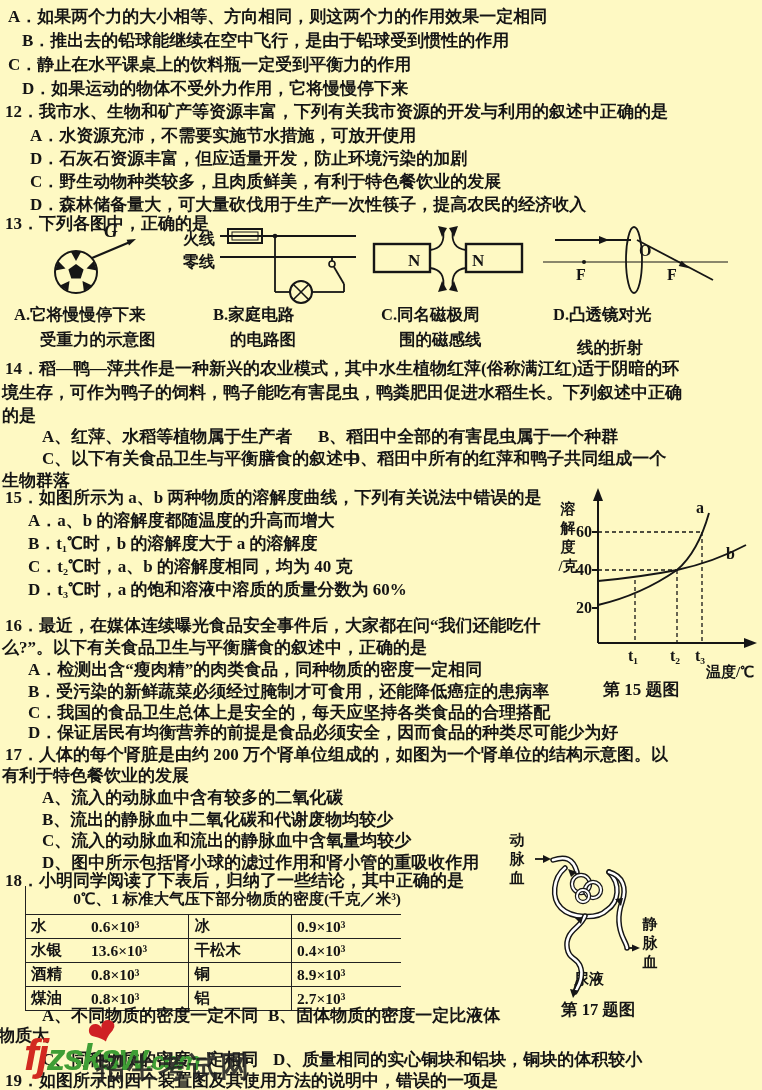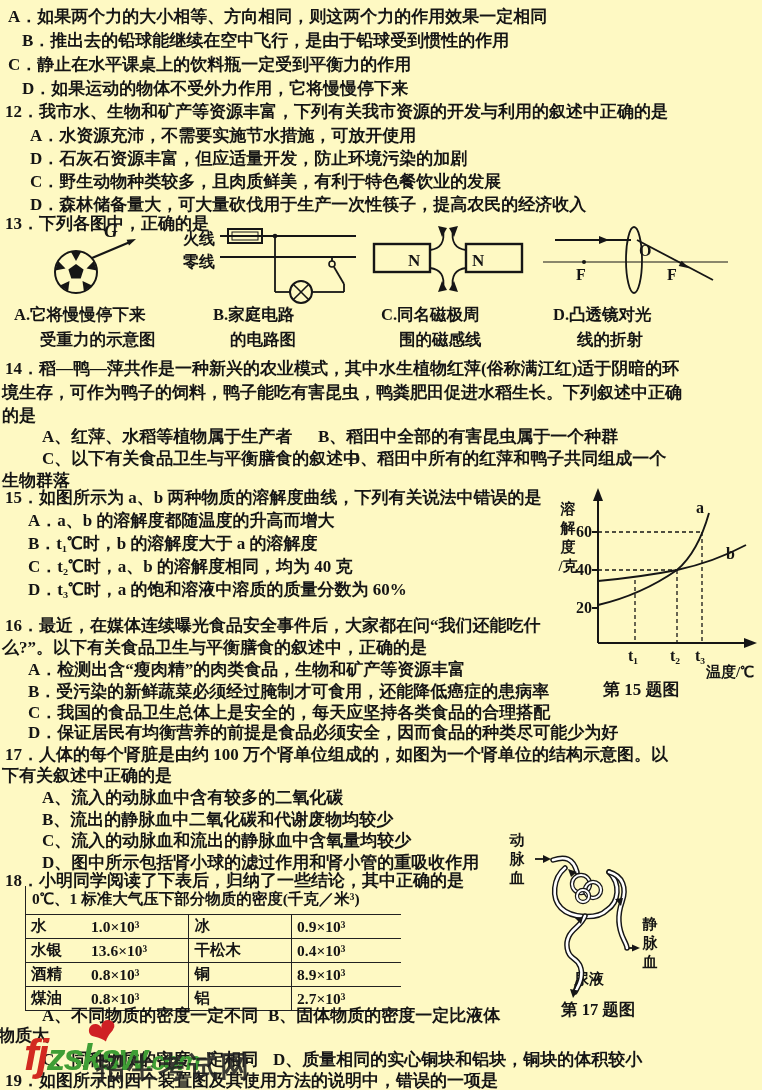--- a/index.html
+++ b/index.html
@@ -12,21 +12,21 @@
   .fig{position:absolute;}
   svg text{font-family:"Liberation Serif",serif;fill:#151515;}
   .tube-o{fill:none;stroke:#161616;stroke-width:5.5;stroke-linecap:round;}
   .tube-i{fill:none;stroke:#ffffff;stroke-width:2.6;stroke-linecap:round;}
   .ctube-o{fill:none;stroke:#161616;stroke-width:4.4;}
   .ctube-i{fill:none;stroke:#ffffff;stroke-width:2.0;}
   .k{stroke:#161616;fill:none;}
   .fill{fill:#161616;stroke:none;}
   
   .tblwrap{position:absolute;left:25px;top:886px;width:375px;border-left:1.6px solid #222;}
-  .tblhead{font-size:15.5px;font-weight:700;padding:3px 0 4px 6px;white-space:nowrap;}
+  .tblhead{font-size:15.5px;font-weight:700;padding:3px 0 4px 6px;white-space:nowrap;text-align:right;}
   table.den{border-collapse:collapse;border-top:1.6px solid #222;margin-left:0px;}
   table.den td{height:23px;font-size:15.5px;font-weight:600;padding:0 5px;
                border-bottom:1.4px solid #222;white-space:nowrap;}
   table.den td.c1{width:52px;}
   table.den td.c2{width:96px;font-weight:700;border-right:1.4px solid #222;}
   table.den td.c3{width:96px;border-right:1.4px solid #222;}
   table.den td.c4{width:104px;font-weight:700;}
   
   .wm-heart{position:absolute;left:88px;top:1012px;font-size:36px;color:#cf2024;
             transform:rotate(-18deg);font-family:"DejaVu Sans",sans-serif;}
@@ -117,21 +117,21 @@
     <text x="124" y="62" font-size="16" font-weight="bold">F</text>
   </svg>
 
   <div class="cap" style="left:14px;top:304px">A.它将慢慢停下来</div>
   <div class="cap" style="left:40px;top:329px">受重力的示意图</div>
   <div class="cap" style="left:213px;top:304px">B.家庭电路</div>
   <div class="cap" style="left:230px;top:329px">的电路图</div>
   <div class="cap" style="left:381px;top:304px">C.同名磁极周</div>
   <div class="cap" style="left:399px;top:329px">围的磁感线</div>
   <div class="cap" style="left:553px;top:304px">D.凸透镜对光</div>
-  <div class="cap" style="left:577px;top:329px">线的折射</div>
+  <div class="cap" style="left:577px;top:337px">线的折射</div>
 
   <div class="ln" style="left:5px;top:358px">14．稻—鸭—萍共作是一种新兴的农业模式，其中水生植物红萍(俗称满江红)适于阴暗的环</div>
   <div class="ln" style="left:2px;top:382px">境生存，可作为鸭子的饲料，鸭子能吃有害昆虫，鸭粪肥田促进水稻生长。下列叙述中正确</div>
   <div class="ln" style="left:2px;top:405px">的是</div>
   <div class="ln" style="left:42px;top:426px">A、红萍、水稻等植物属于生产者</div>
   <div class="ln" style="left:318px;top:426px">B、稻田中全部的有害昆虫属于一个种群</div>
   <div class="ln" style="left:42px;top:448px">C、以下有关食品卫生与平衡膳食的叙述中</div>
   <div class="ln" style="left:348px;top:448px">D、稻田中所有的红萍和鸭子共同组成一个</div>
   <div class="ln" style="left:2px;top:470px">生物群落</div>
 
@@ -167,27 +167,27 @@
     <text x="170" y="76" font-size="16" font-weight="bold">b</text>
     <text x="72" y="178" font-size="16" font-weight="bold">t₁</text>
     <text x="114" y="178" font-size="16" font-weight="bold">t₂</text>
     <text x="139" y="178" font-size="16" font-weight="bold">t₃</text>
     <text x="150" y="194" font-size="15" font-weight="bold">温度/℃</text>
     <text x="47" y="212" font-size="17" font-weight="bold">第 15 题图</text>
   </svg>
 
   <div class="ln" style="left:5px;top:615px">16．最近，在媒体连续曝光食品安全事件后，大家都在问“我们还能吃什</div>
   <div class="ln" style="left:2px;top:637px">么?”。以下有关食品卫生与平衡膳食的叙述中，正确的是</div>
-  <div class="ln" style="left:28px;top:659px">A．检测出含“瘦肉精”的肉类食品，生物和矿产等资源丰富</div>
+  <div class="ln" style="left:28px;top:659px">A．检测出含“瘦肉精”的肉类食品，同种物质的密度一定相同</div>
   <div class="ln" style="left:28px;top:681px">B．受污染的新鲜蔬菜必须经过腌制才可食用，还能降低癌症的患病率</div>
   <div class="ln" style="left:28px;top:702px">C．我国的食品卫生总体上是安全的，每天应坚持各类食品的合理搭配</div>
   <div class="ln" style="left:28px;top:722px">D．保证居民有均衡营养的前提是食品必须安全，因而食品的种类尽可能少为好</div>
 
-  <div class="ln" style="left:5px;top:744px">17．人体的每个肾脏是由约 100 万个肾单位组成的，如图为一个肾单位的结构示意图。以</div>
-  <div class="ln" style="left:2px;top:765px">下有关叙述中正确的是</div>
+  <div class="ln" style="left:5px;top:744px">17．人体的每个肾脏是由约 200 万个肾单位组成的，如图为一个肾单位的结构示意图。以</div>
+  <div class="ln" style="left:2px;top:765px">有利于特色餐饮业的发展</div>
   <div class="ln" style="left:42px;top:787px">A、流入的动脉血中含有较多的二氧化碳</div>
   <div class="ln" style="left:42px;top:809px">B、流出的静脉血中二氧化碳和代谢废物均较少</div>
   <div class="ln" style="left:42px;top:852px">D、图中所示包括肾小球的滤过作用和肾小管的重吸收作用</div>
   <div class="ln" style="left:42px;top:830px">C、流入的动脉血和流出的静脉血中含氧量均较少</div>
 
   <div class="vert" style="left:507px;top:831px">动
 脉
 血</div>
   <div class="vert" style="left:640px;top:915px">静
 脉
@@ -221,21 +221,21 @@
   </svg>
 
   <div class="ln" style="left:5px;top:870px">18．小明同学阅读了下表后，归纳了一些结论，其中正确的是</div>
 
   <div class="tblwrap">
     <div class="tblhead">0℃、1 标准大气压下部分物质的密度(千克／米³)</div>
     <table class="den">
       <tbody>
           <tr>
         <td class="c1">水</td>
-        <td class="c2">1.0×10³</td>
+        <td class="c2">0.6×10³</td>
         <td class="c3">冰</td>
         <td class="c4">0.9×10³</td>
       </tr>
       <tr>
         <td class="c1">水银</td>
         <td class="c2">13.6×10³</td>
         <td class="c3">干松木</td>
         <td class="c4">0.4×10³</td>
       </tr>
       <tr>

